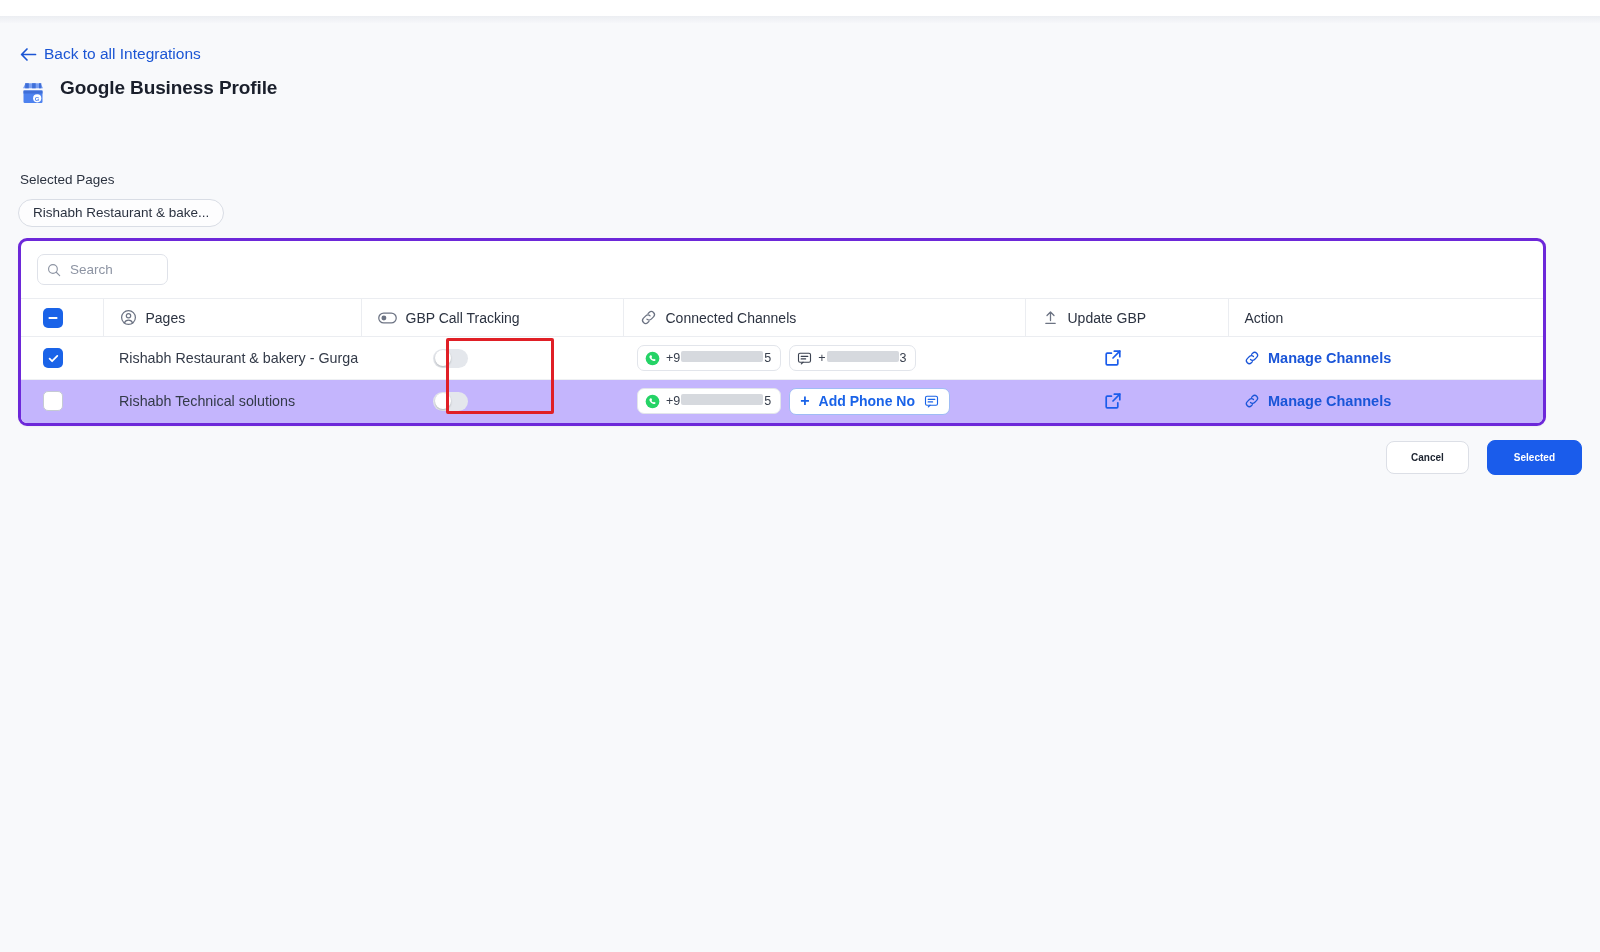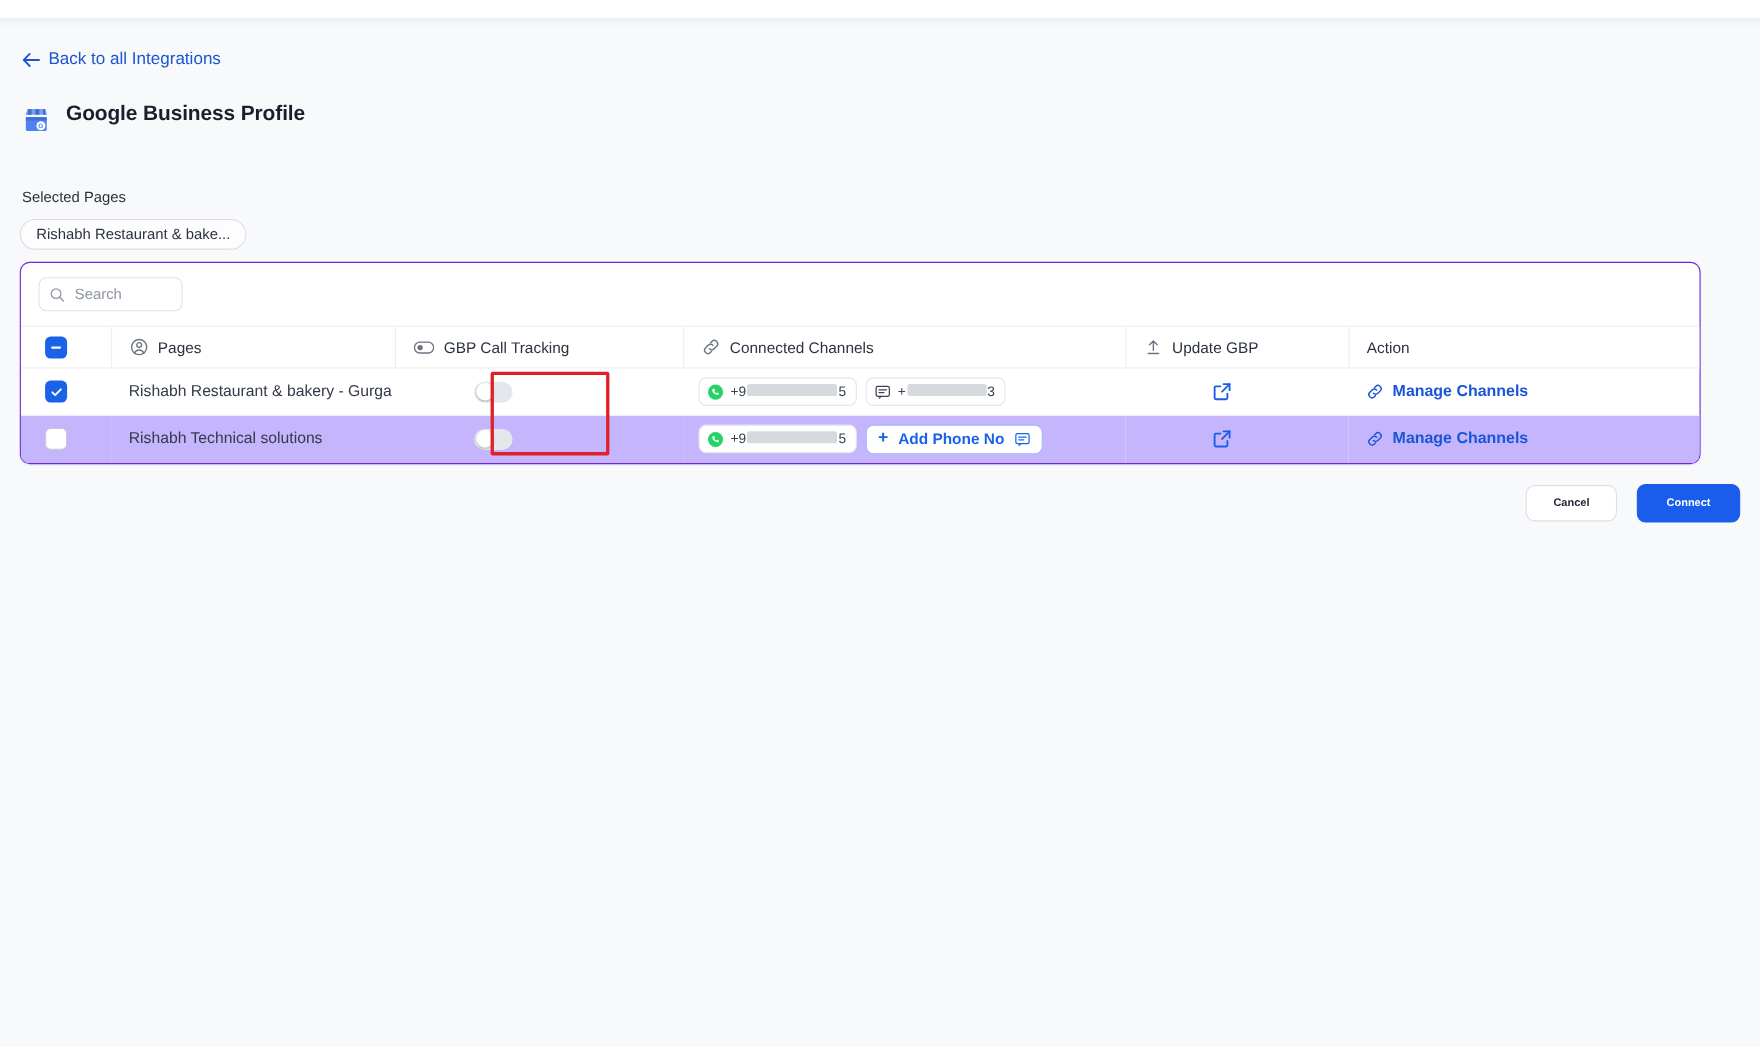--- a/index.html
+++ b/index.html
@@ -25,21 +25,21 @@
   
   .back-link {
     position: absolute; left: 20px; top: 29px;
     display: flex; align-items: center; gap: 7px;
     color: #1b55d4; font-size: 15.5px; font-weight: 500;
     cursor: pointer; text-decoration: none;
   }
   .back-link .arrow { display:flex; align-items:center; }
 
   
-  .hdr { position: absolute; left: 20px; top: 77px; display:flex; gap: 14px; }
+  .hdr { position: absolute; left: 20px; top: 61px; display:flex; gap: 14px; }
   .gbp-icon {
     width: 26px; height: 26px; position: relative; margin-top: 3px; flex: none;
   }
   .hdr-text h1 {
     margin: 0; font-size: 19px; font-weight: bold; color: #1a1f2b; letter-spacing: -0.1px;
   }
   .hdr-text p {
     margin: 6px 0 0 0; font-size: 14.5px; color: #444c5a; font-weight: 400;
   }
 
@@ -53,21 +53,21 @@
     border: 1px solid #d9dde5; border-radius: 999px;
     background: #fdfdfe; color: #2b3240;
     font-size: 13.5px; padding: 5px 14px 6px 14px;
     white-space: nowrap;
   }
 
   
   .card {
     position: absolute; left: 18px; top: 222px; width: 1528px;
     background: #ffffff;
-    border: 1px solid #6d28d9;
+    border: 3px solid #6d28d9;
     border-radius: 9px;
     box-shadow: 0 1px 2px rgba(20,25,40,0.04);
     overflow: hidden;
   }
   .search-wrap { padding: 13px 0 13px 16px; }
   .search-box {
     width: 131px; height: 31px;
     border: 1px solid #dfe2e9; border-radius: 7px;
     display: flex; align-items: center; gap: 7px;
     padding: 0 9px; background: #fff;
@@ -447,15 +447,15 @@
         </tr>
 
       </tbody>
     </table>
   </div>
 
   <div class="annot"></div>
 
   <div class="footer">
     <button class="btn btn-cancel">Cancel</button>
-    <button class="btn btn-connect">Connect</button>
+    <button class="btn btn-connect">Selected</button>
   </div>
 </div>
 
 </body></html>

